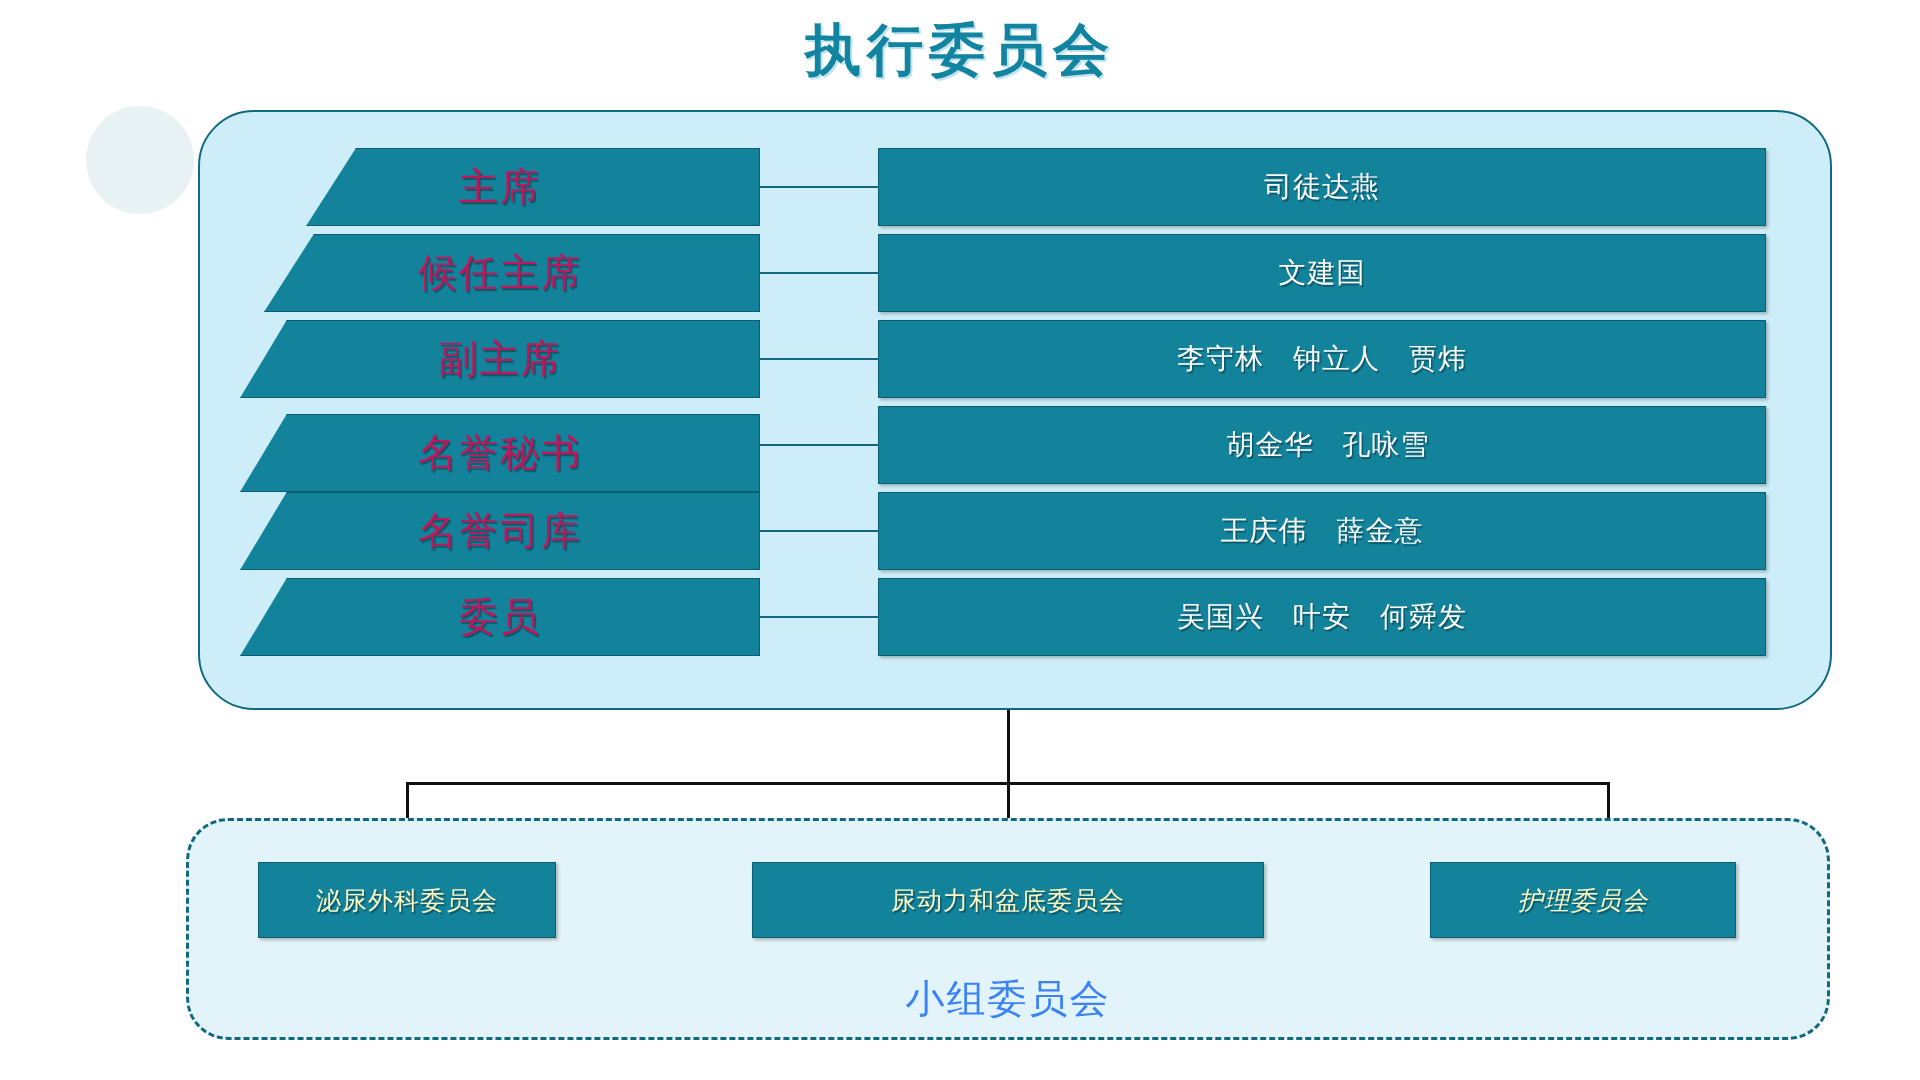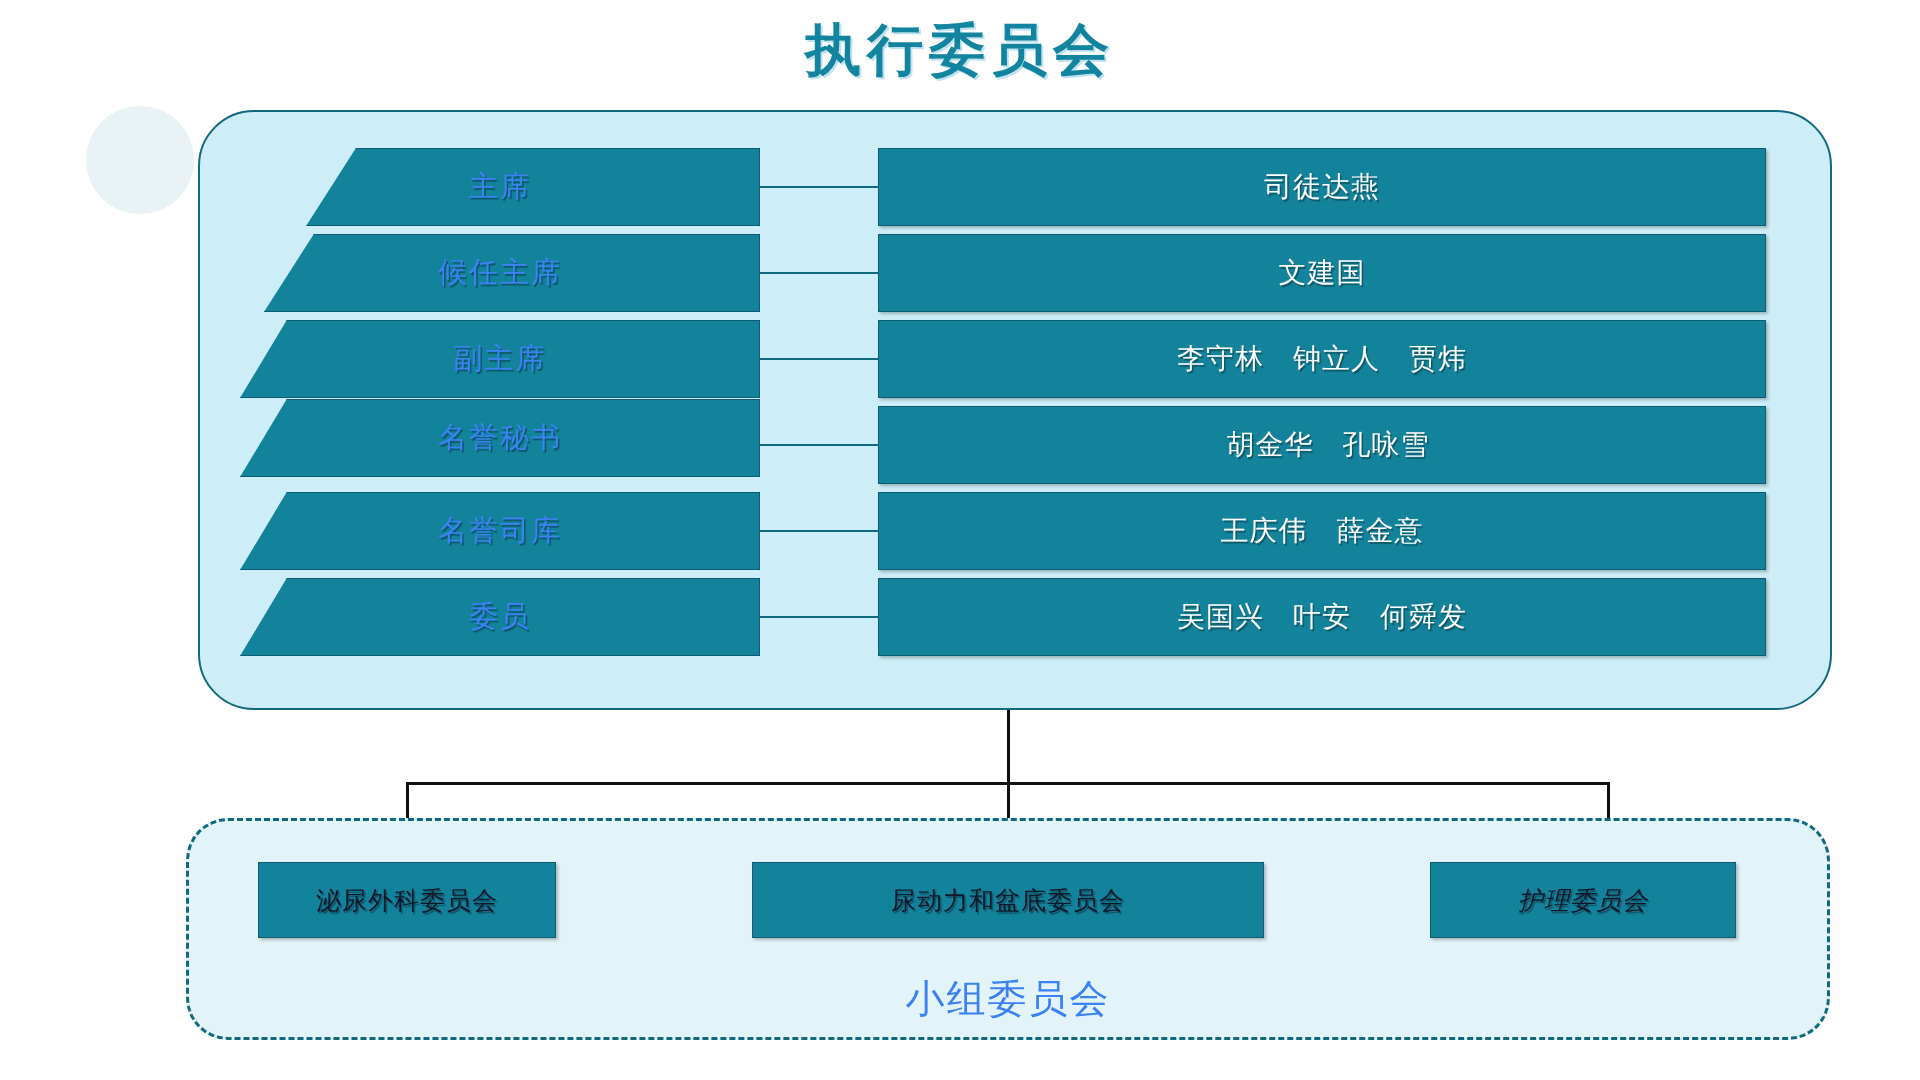--- a/index.html
+++ b/index.html
@@ -87,22 +87,22 @@
     box-shadow: 2px 2px 3px rgba(0,0,0,0.25);
   }
   .pyr-label {
     position: absolute;
     left: 0; top: 0;
     width: 100%;
     height: 100%;
     display: flex;
     align-items: center;
     justify-content: center;
-    color: #3b82f6;
-    font-size: 29px;
+    color: #be185d;
+    font-size: 39px;
     letter-spacing: 2px;
     text-shadow: 1.5px 1.5px 1px rgba(0,0,0,0.35);
     white-space: nowrap;
   }
 
   
   .name-col {
     position: absolute;
     left: 878px;
     top: 138px;
@@ -162,21 +162,21 @@
     height: 76px;
     background: #13839c;
     border: 1.5px solid #0c5d72;
     box-sizing: border-box;
     box-shadow: 2px 2px 3px rgba(0,0,0,0.25);
     display: flex;
     align-items: center;
     justify-content: center;
   }
   .sub-box-text {
-    color: #0f172a;
+    color: #fef9c3;
     font-size: 25px;
     letter-spacing: 1px;
     text-shadow: 1.5px 1.5px 1px rgba(0,0,0,0.35);
     white-space: nowrap;
   }
   .sub-caption {
     position: absolute;
     left: 186px;
     top: 972px;
     width: 1644px;
@@ -215,21 +215,21 @@
     <div class="pyr-row" style="top:96px;">
       <div class="pyr-shape" style="clip-path: polygon(14.2% 0%, 100% 0%, 100% 100%, 4.6% 100%);"></div>
       <div class="pyr-label">候任主席</div>
     </div>
 
     <div class="pyr-row" style="top:182px;">
       <div class="pyr-shape" style="clip-path: polygon(9.0% 0%, 100% 0%, 100% 100%, 0% 100%);"></div>
       <div class="pyr-label">副主席</div>
     </div>
 
-    <div class="pyr-row" style="top:261px;font-family:Liberation Mono, monospace;">
+    <div class="pyr-row" style="top:276px;font-family:Liberation Mono, monospace;">
       <div class="pyr-shape" style="clip-path: polygon(9.0% 0%, 100% 0%, 100% 100%, 0% 100%);"></div>
       <div class="pyr-label">名誉秘书</div>
     </div>
 
     <div class="pyr-row" style="top:354px;">
       <div class="pyr-shape" style="clip-path: polygon(9.0% 0%, 100% 0%, 100% 100%, 0% 100%);"></div>
       <div class="pyr-label">名誉司库</div>
     </div>
 
     <div class="pyr-row" style="top:440px;">

